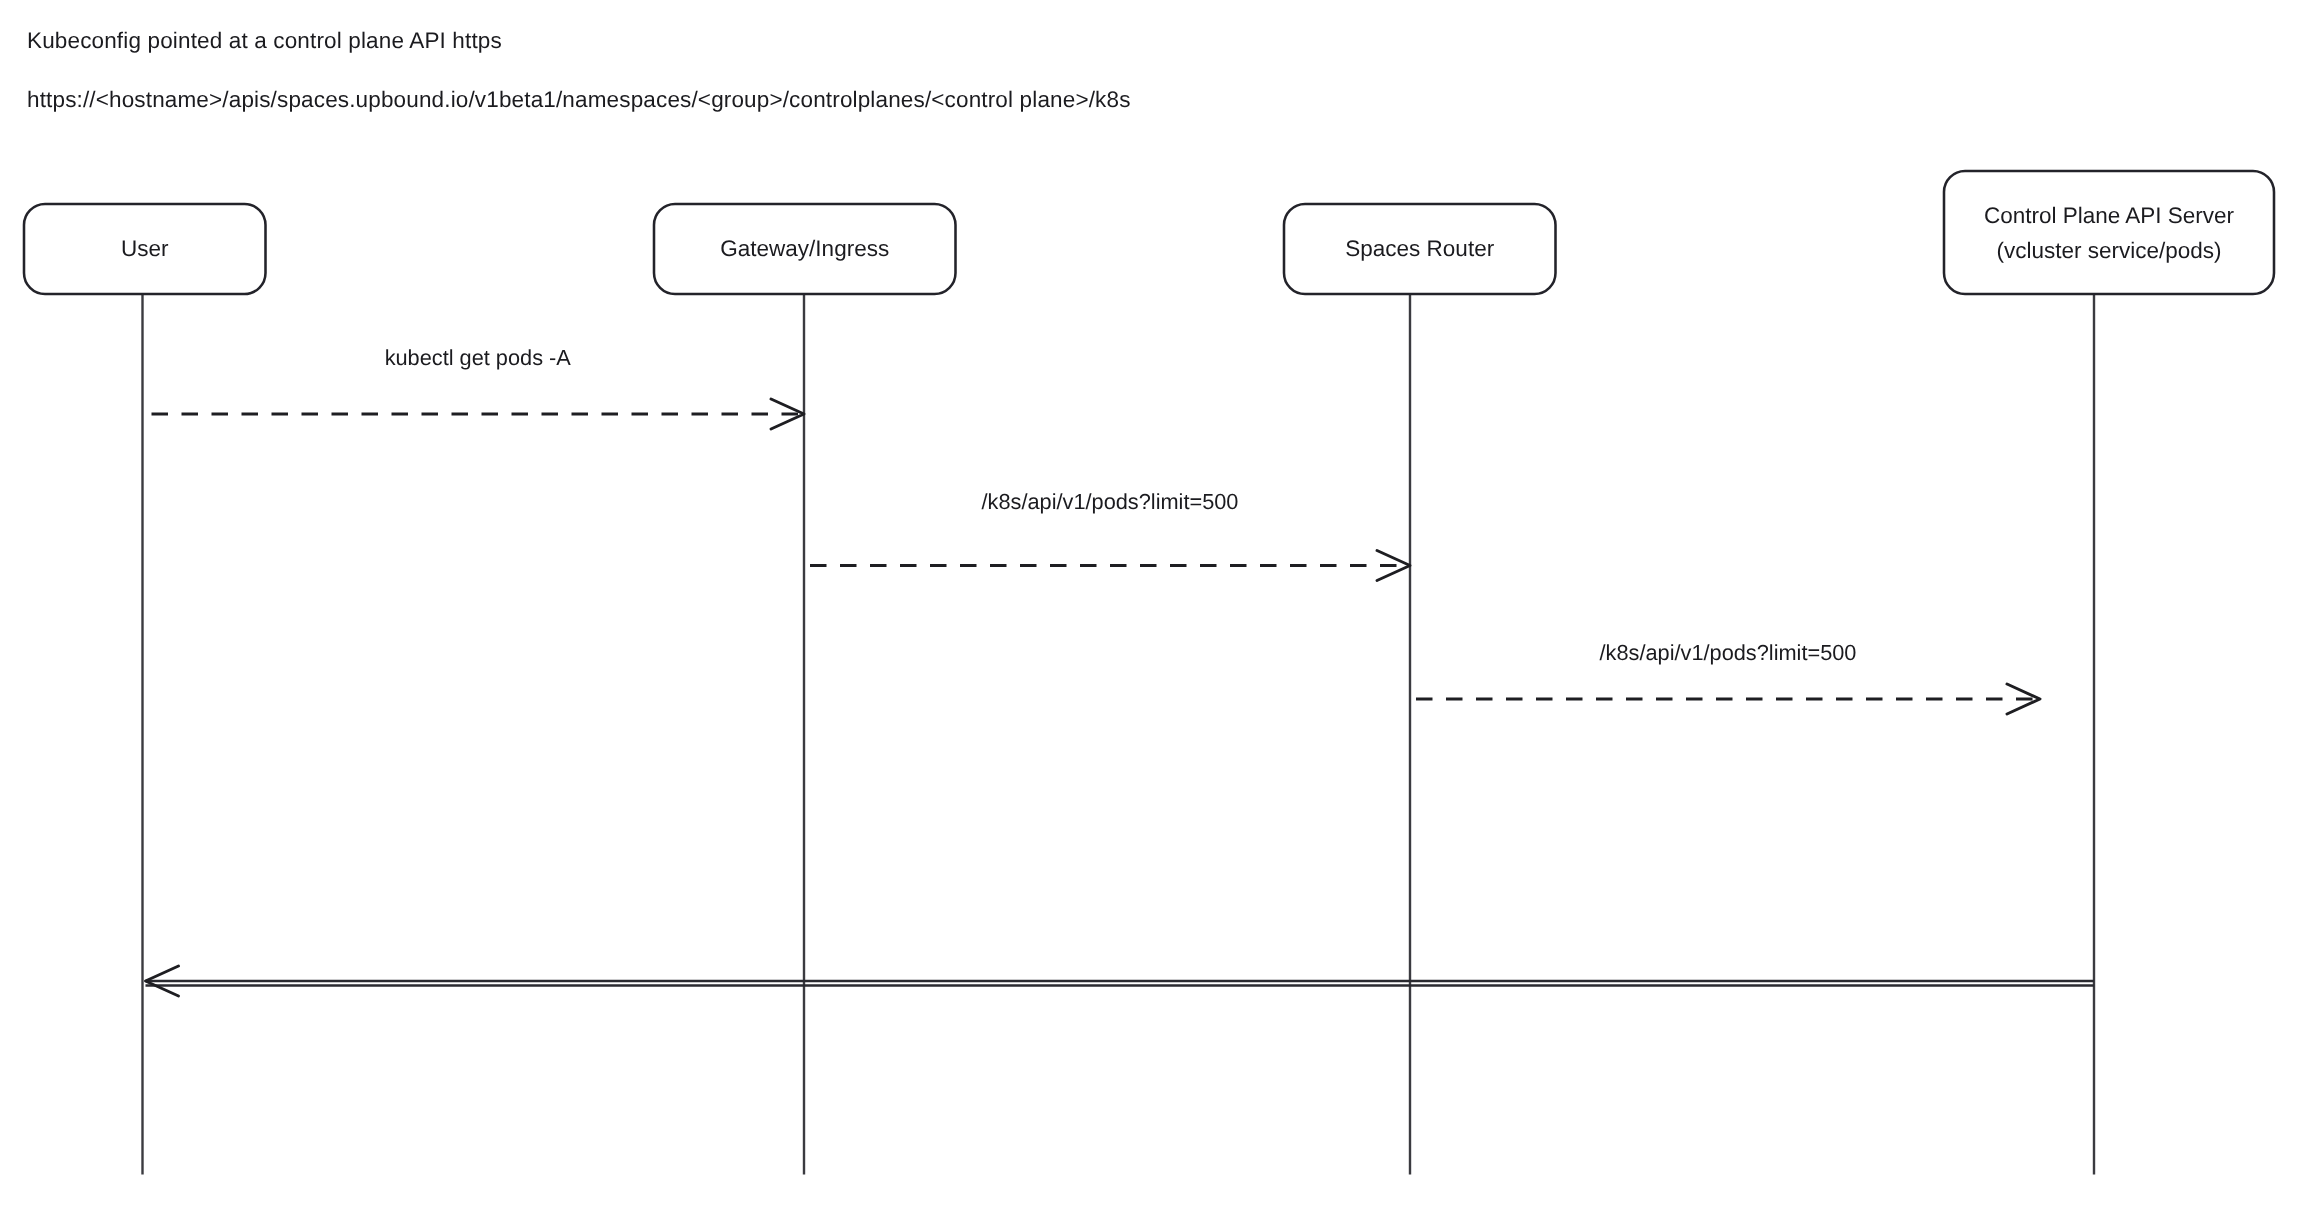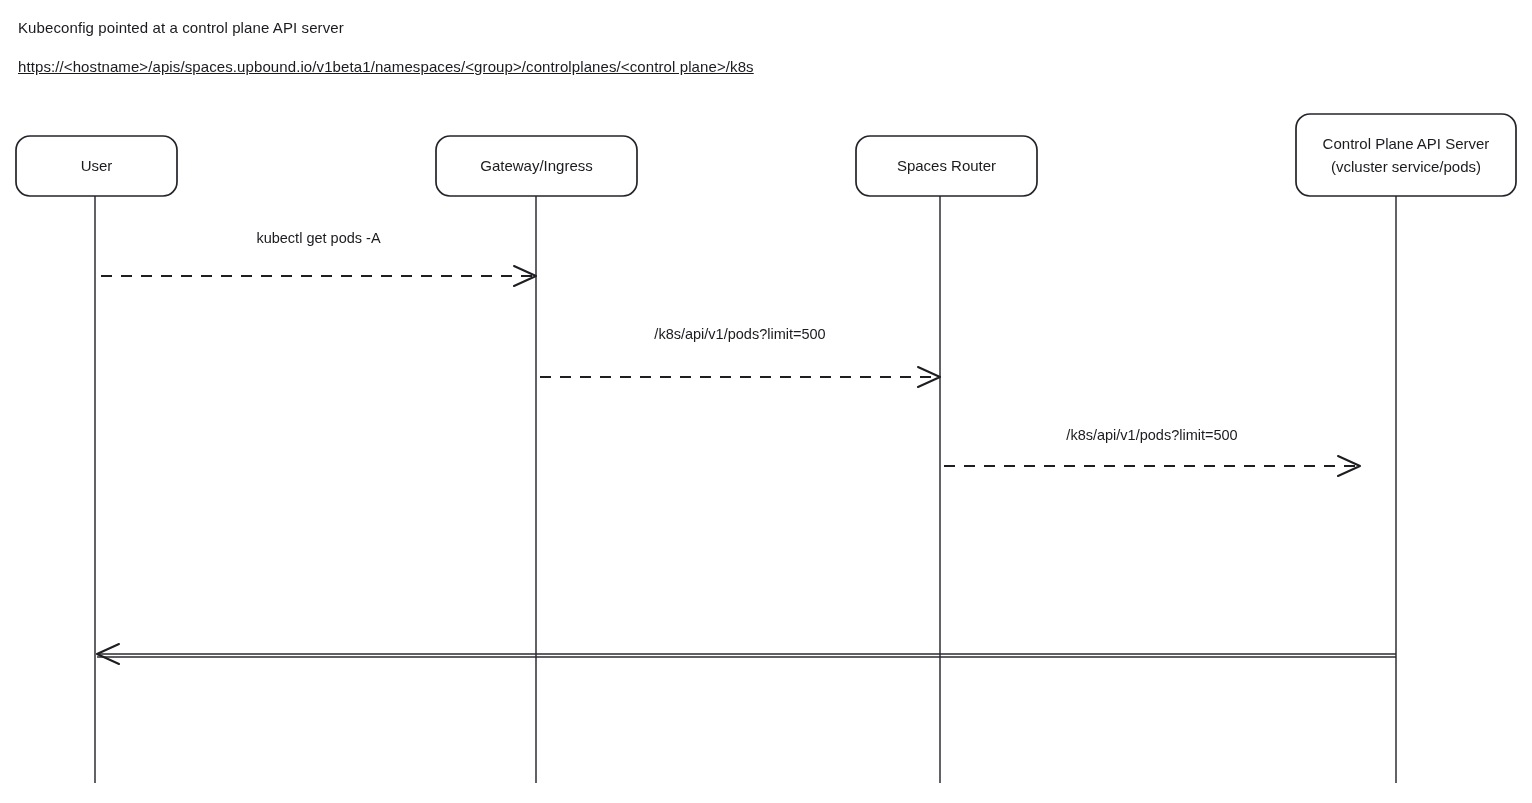--- a/index.html
+++ b/index.html
@@ -24,21 +24,21 @@
 
   .header-line {
     position: absolute;
     font-size: 15px;
     line-height: 18px;
     color: #1b1b1f;
     white-space: nowrap;
     letter-spacing: 0.1px;
   }
   #header-title  { left: 18px; top: 19px; }
-  #header-url    { left: 18px; top: 58px; text-decoration: underline; }
+  #header-url    { left: 18px; top: 58px; }
 
   svg#seq-canvas {
     position: absolute;
     left: 0;
     top: 0;
     width: 1532px;
     height: 803px;
     overflow: visible;
   }
 
@@ -83,21 +83,21 @@
     fill: none;
     stroke-linecap: round;
     stroke-linejoin: round;
   }
 </style>
 </head>
 <body>
 
 <div id="diagram-root">
 
-  <div class="header-line" id="header-title">Kubeconfig pointed at a control plane API server</div>
+  <div class="header-line" id="header-title">Kubeconfig pointed at a control plane API https</div>
 
   <div class="header-line" id="header-url">https://&lt;hostname&gt;/apis/spaces.upbound.io/v1beta1/namespaces/&lt;group&gt;/controlplanes/&lt;control plane&gt;/k8s</div>
 
   <svg id="seq-canvas" viewBox="0 0 1532 803">
     <g id="lifelines-group">
         <line x1="95" y1="196" x2="95" y2="783" class="lifeline"></line>
         <line x1="536" y1="196" x2="536" y2="783" class="lifeline"></line>
         <line x1="940" y1="196" x2="940" y2="783" class="lifeline"></line>
         <line x1="1396" y1="196" x2="1396" y2="783" class="lifeline"></line>
       </g>

